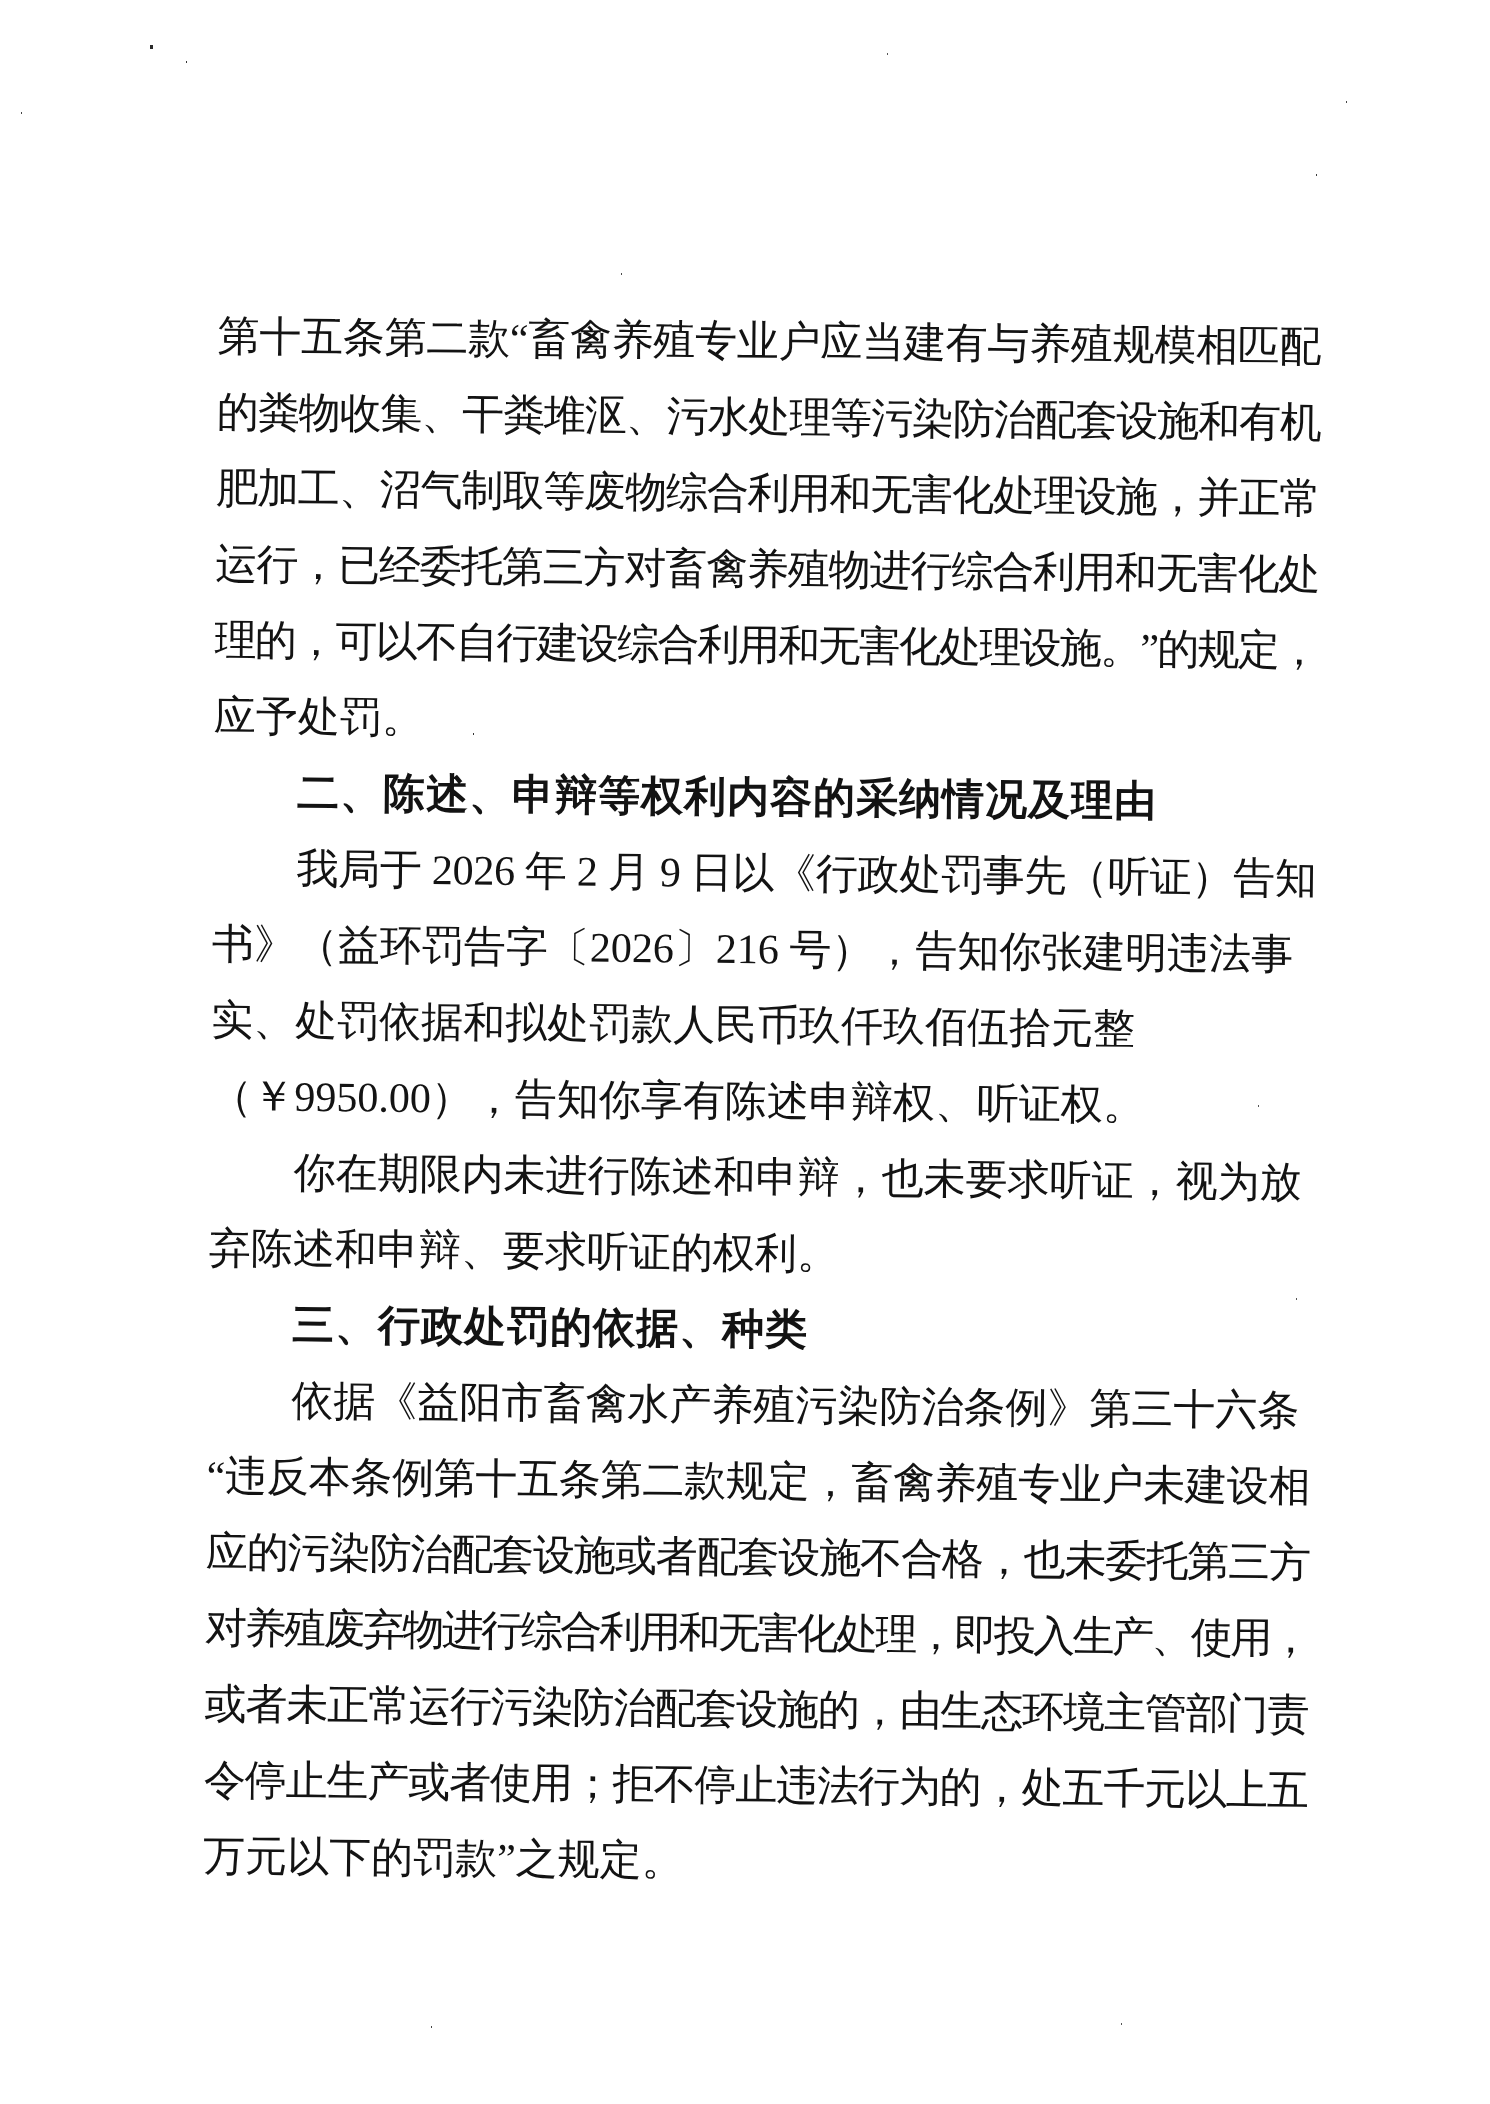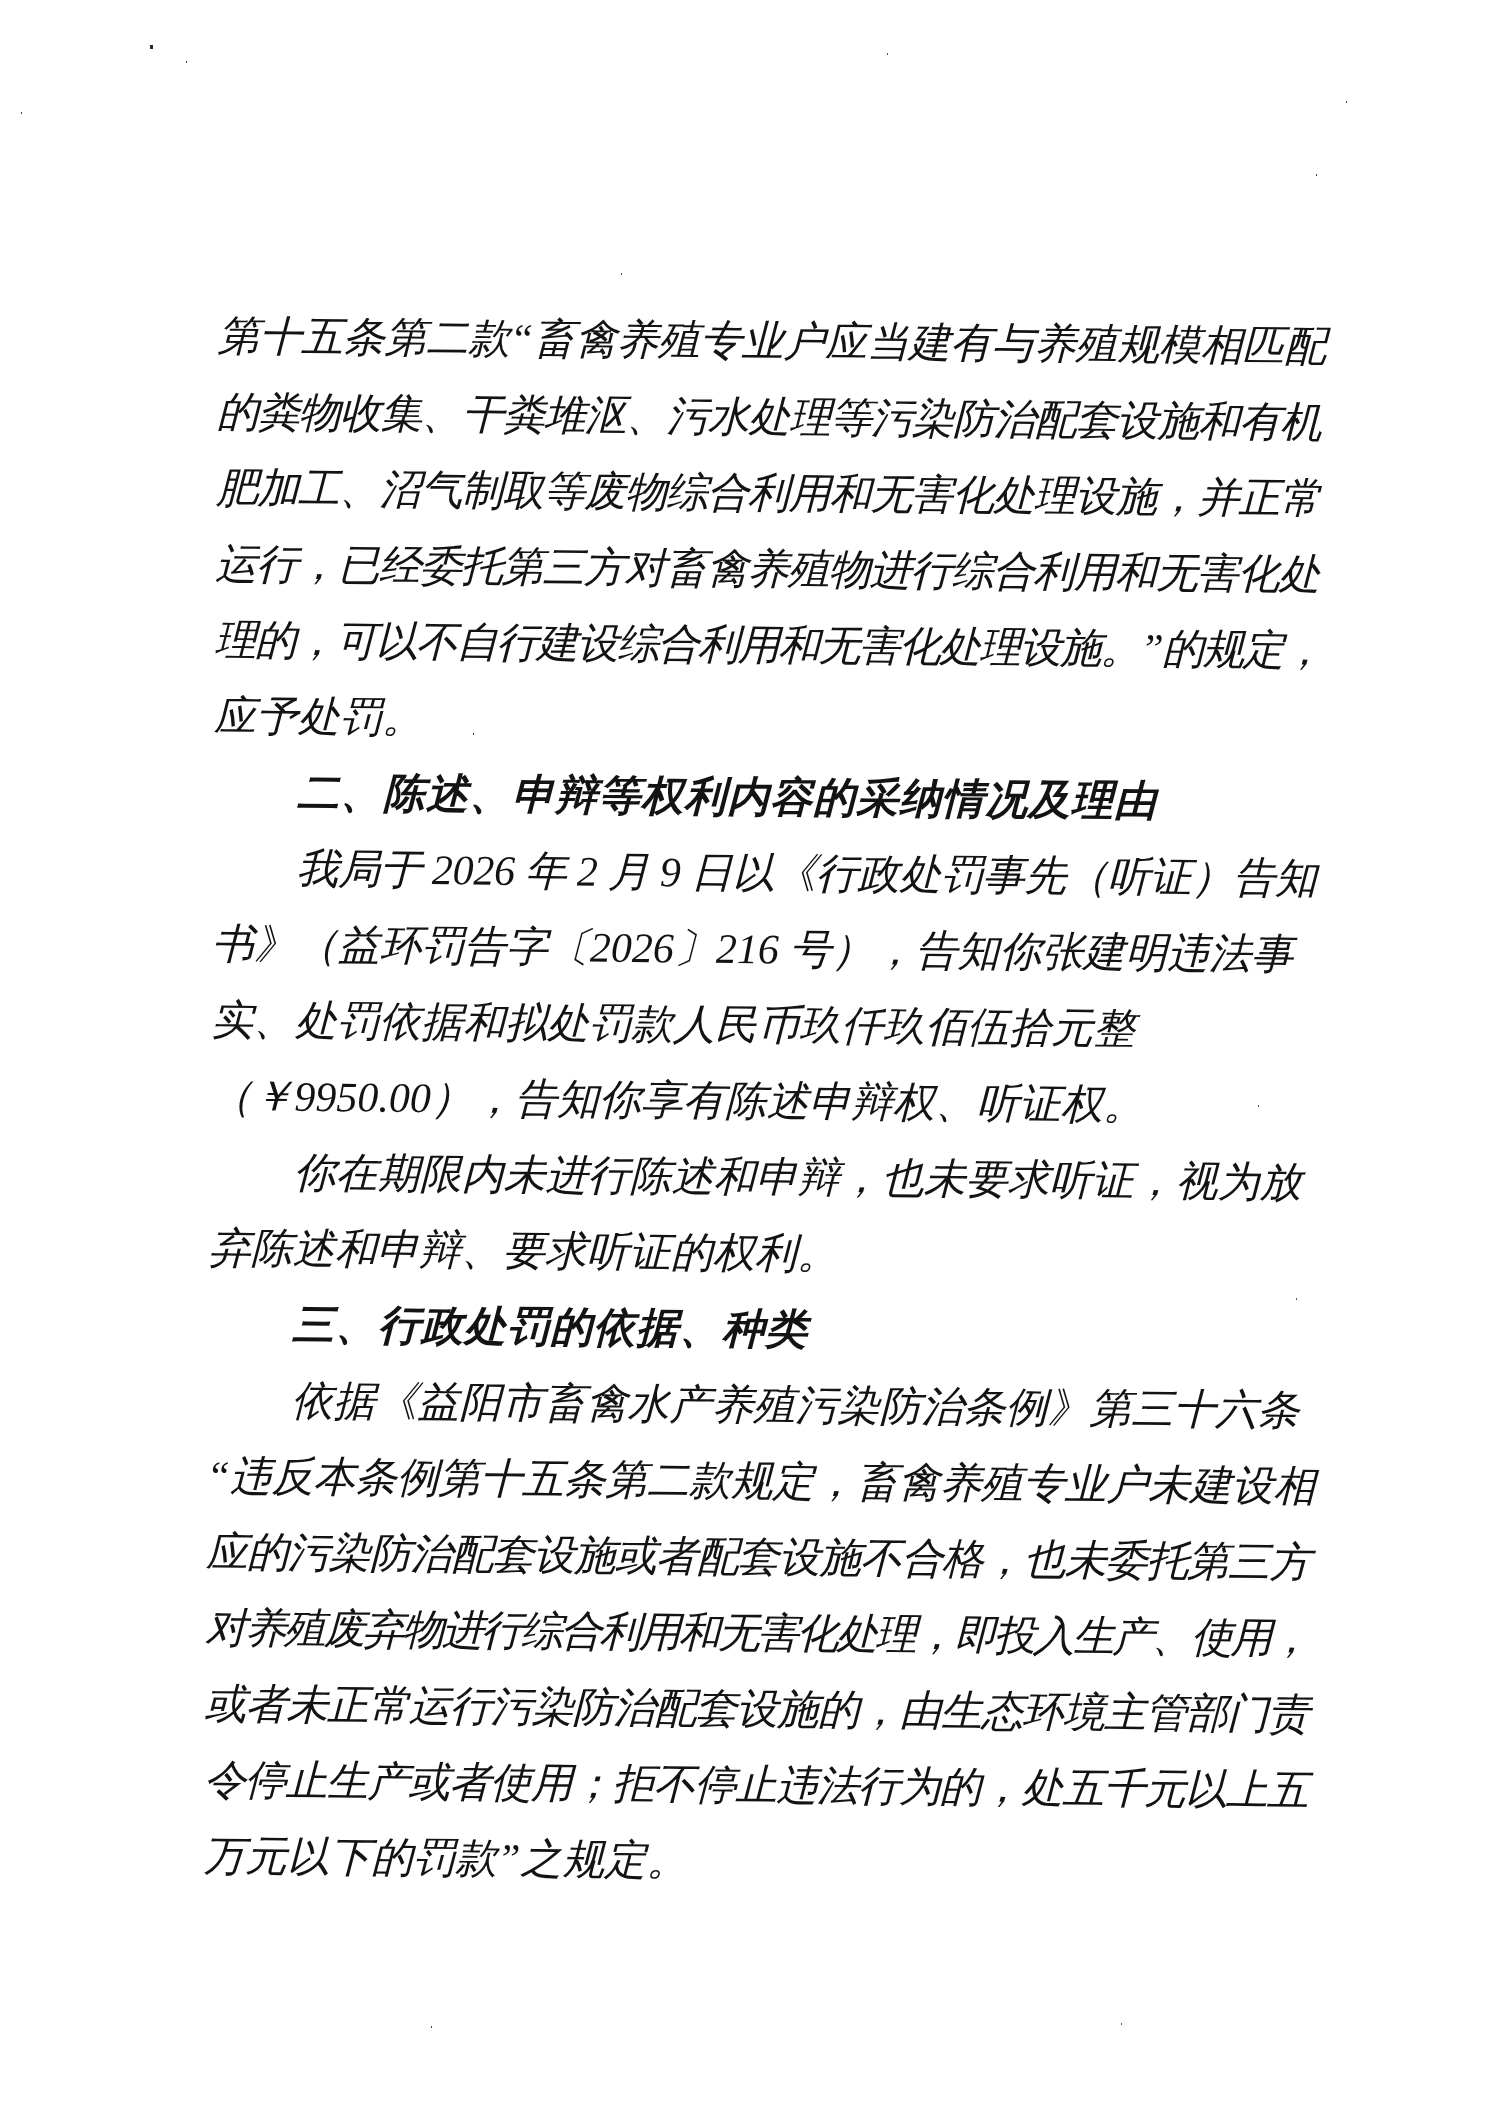--- a/index.html
+++ b/index.html
@@ -6,21 +6,20 @@
     margin: 0;
     padding: 0;
     background: #ffffff;
   }
   .page {
     position: relative;
     width: 1395px;
     height: 2104px;
     background: #ffffff;
     overflow: hidden;
-    font-style: italic;
   }
   .doc-body {
     position: absolute;
     left: 218px;
     top: 298px;
     width: 1104px;
     transform: rotate(0.55deg);
     transform-origin: 0 0;
     color: #131313;
     font-family: "Liberation Serif", "DejaVu Serif", serif;

